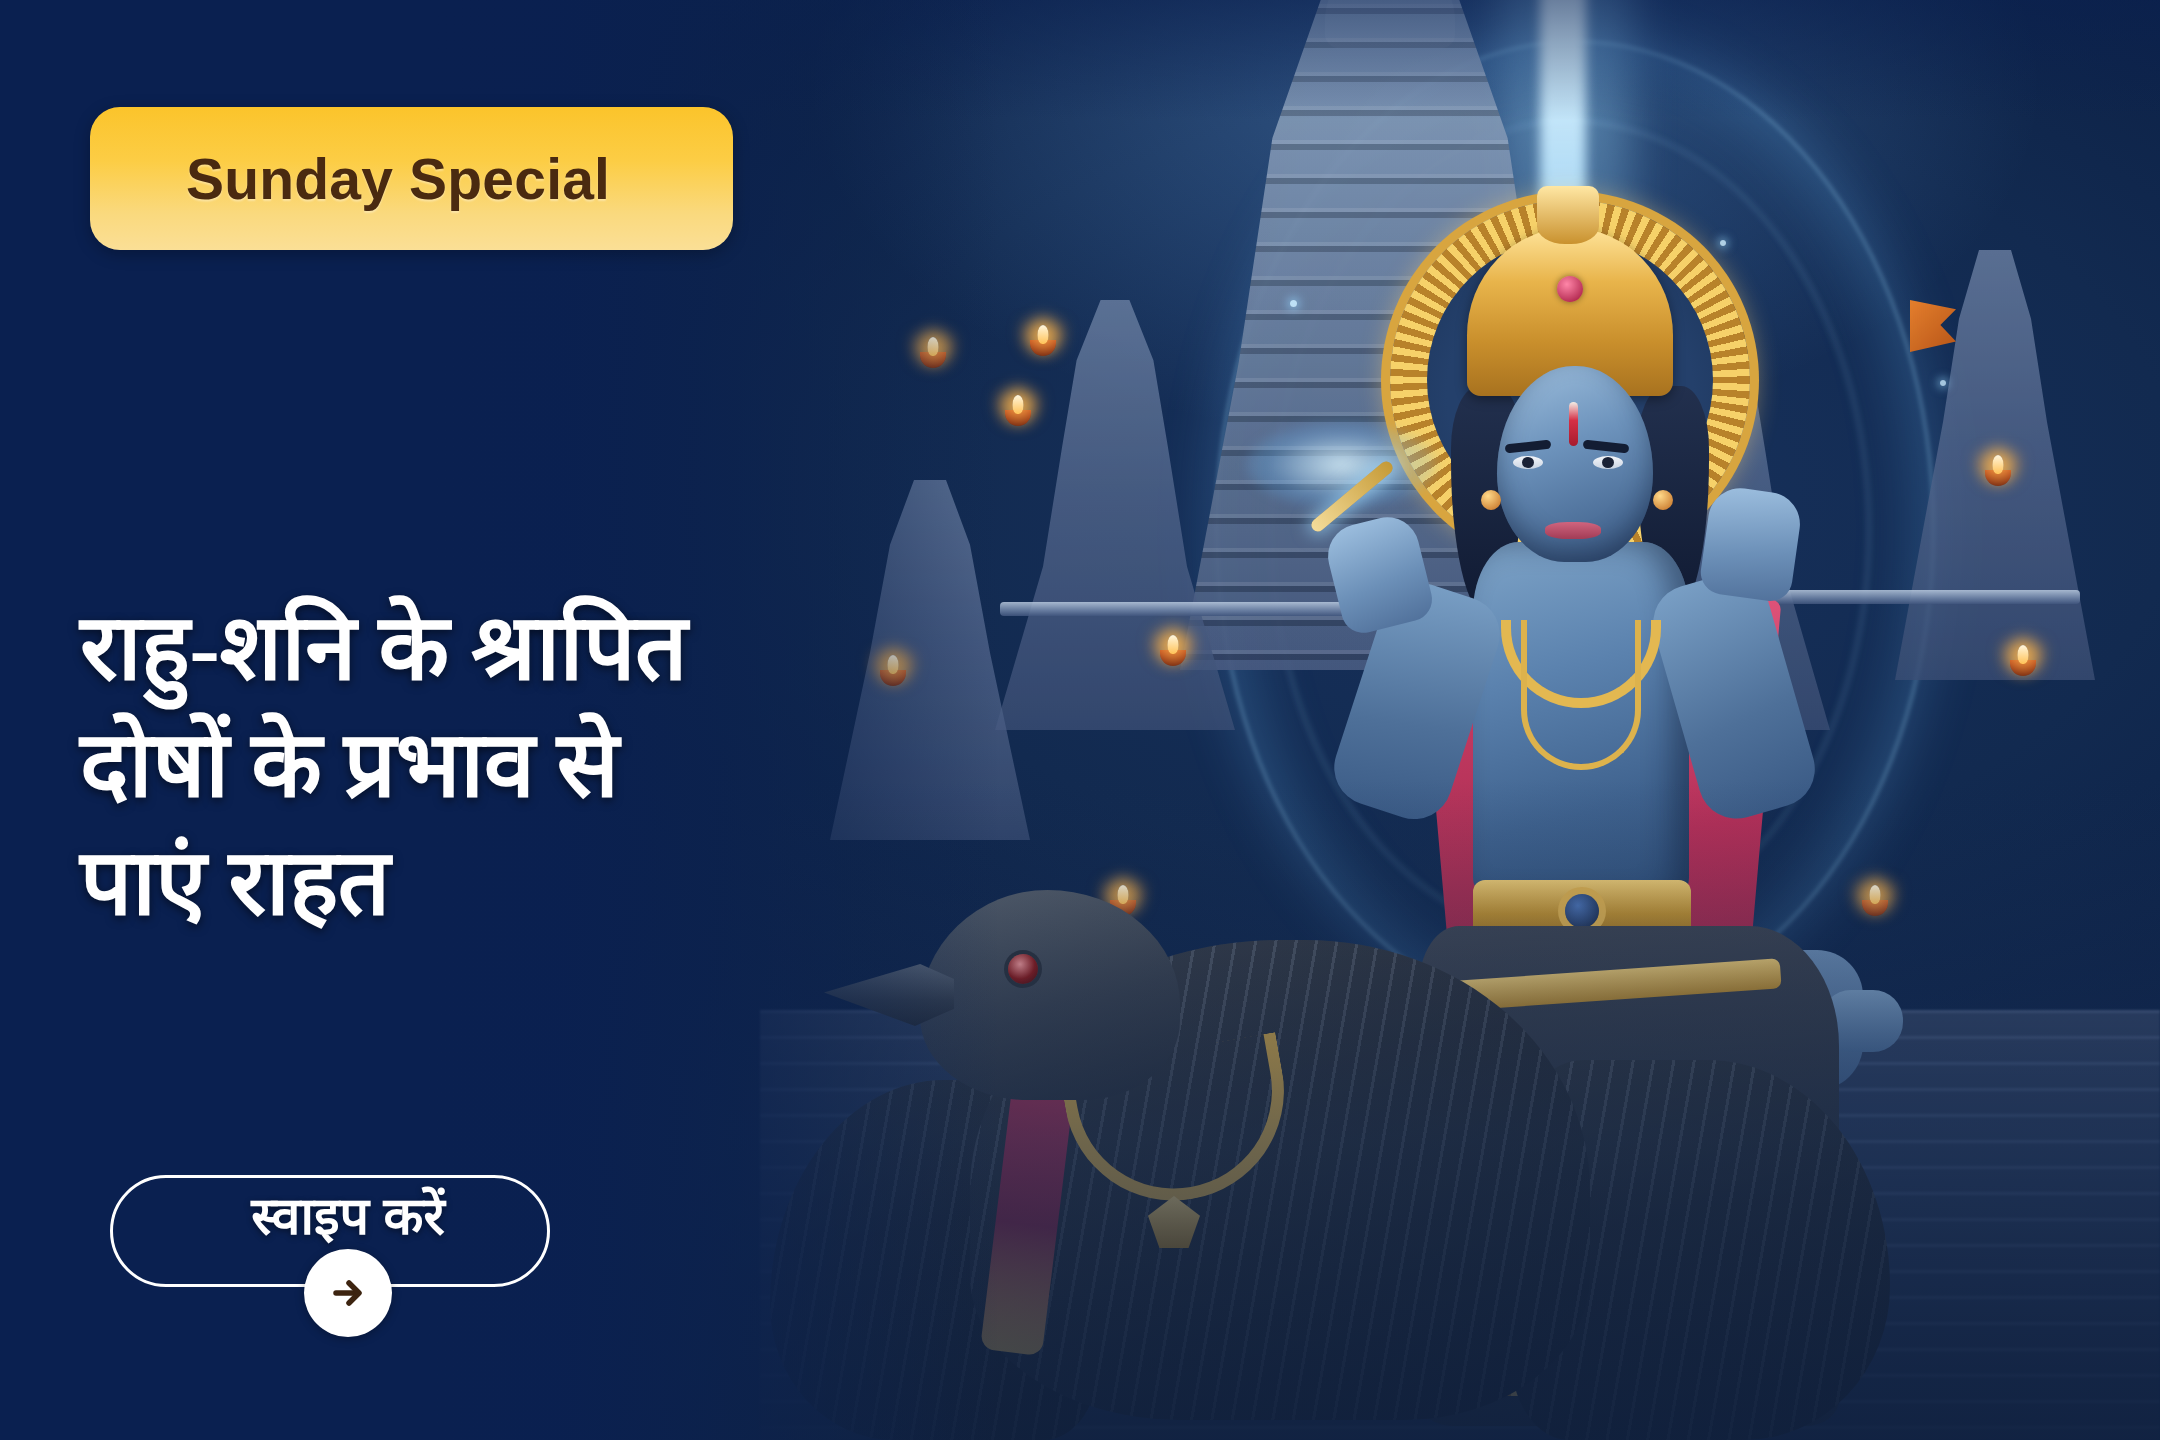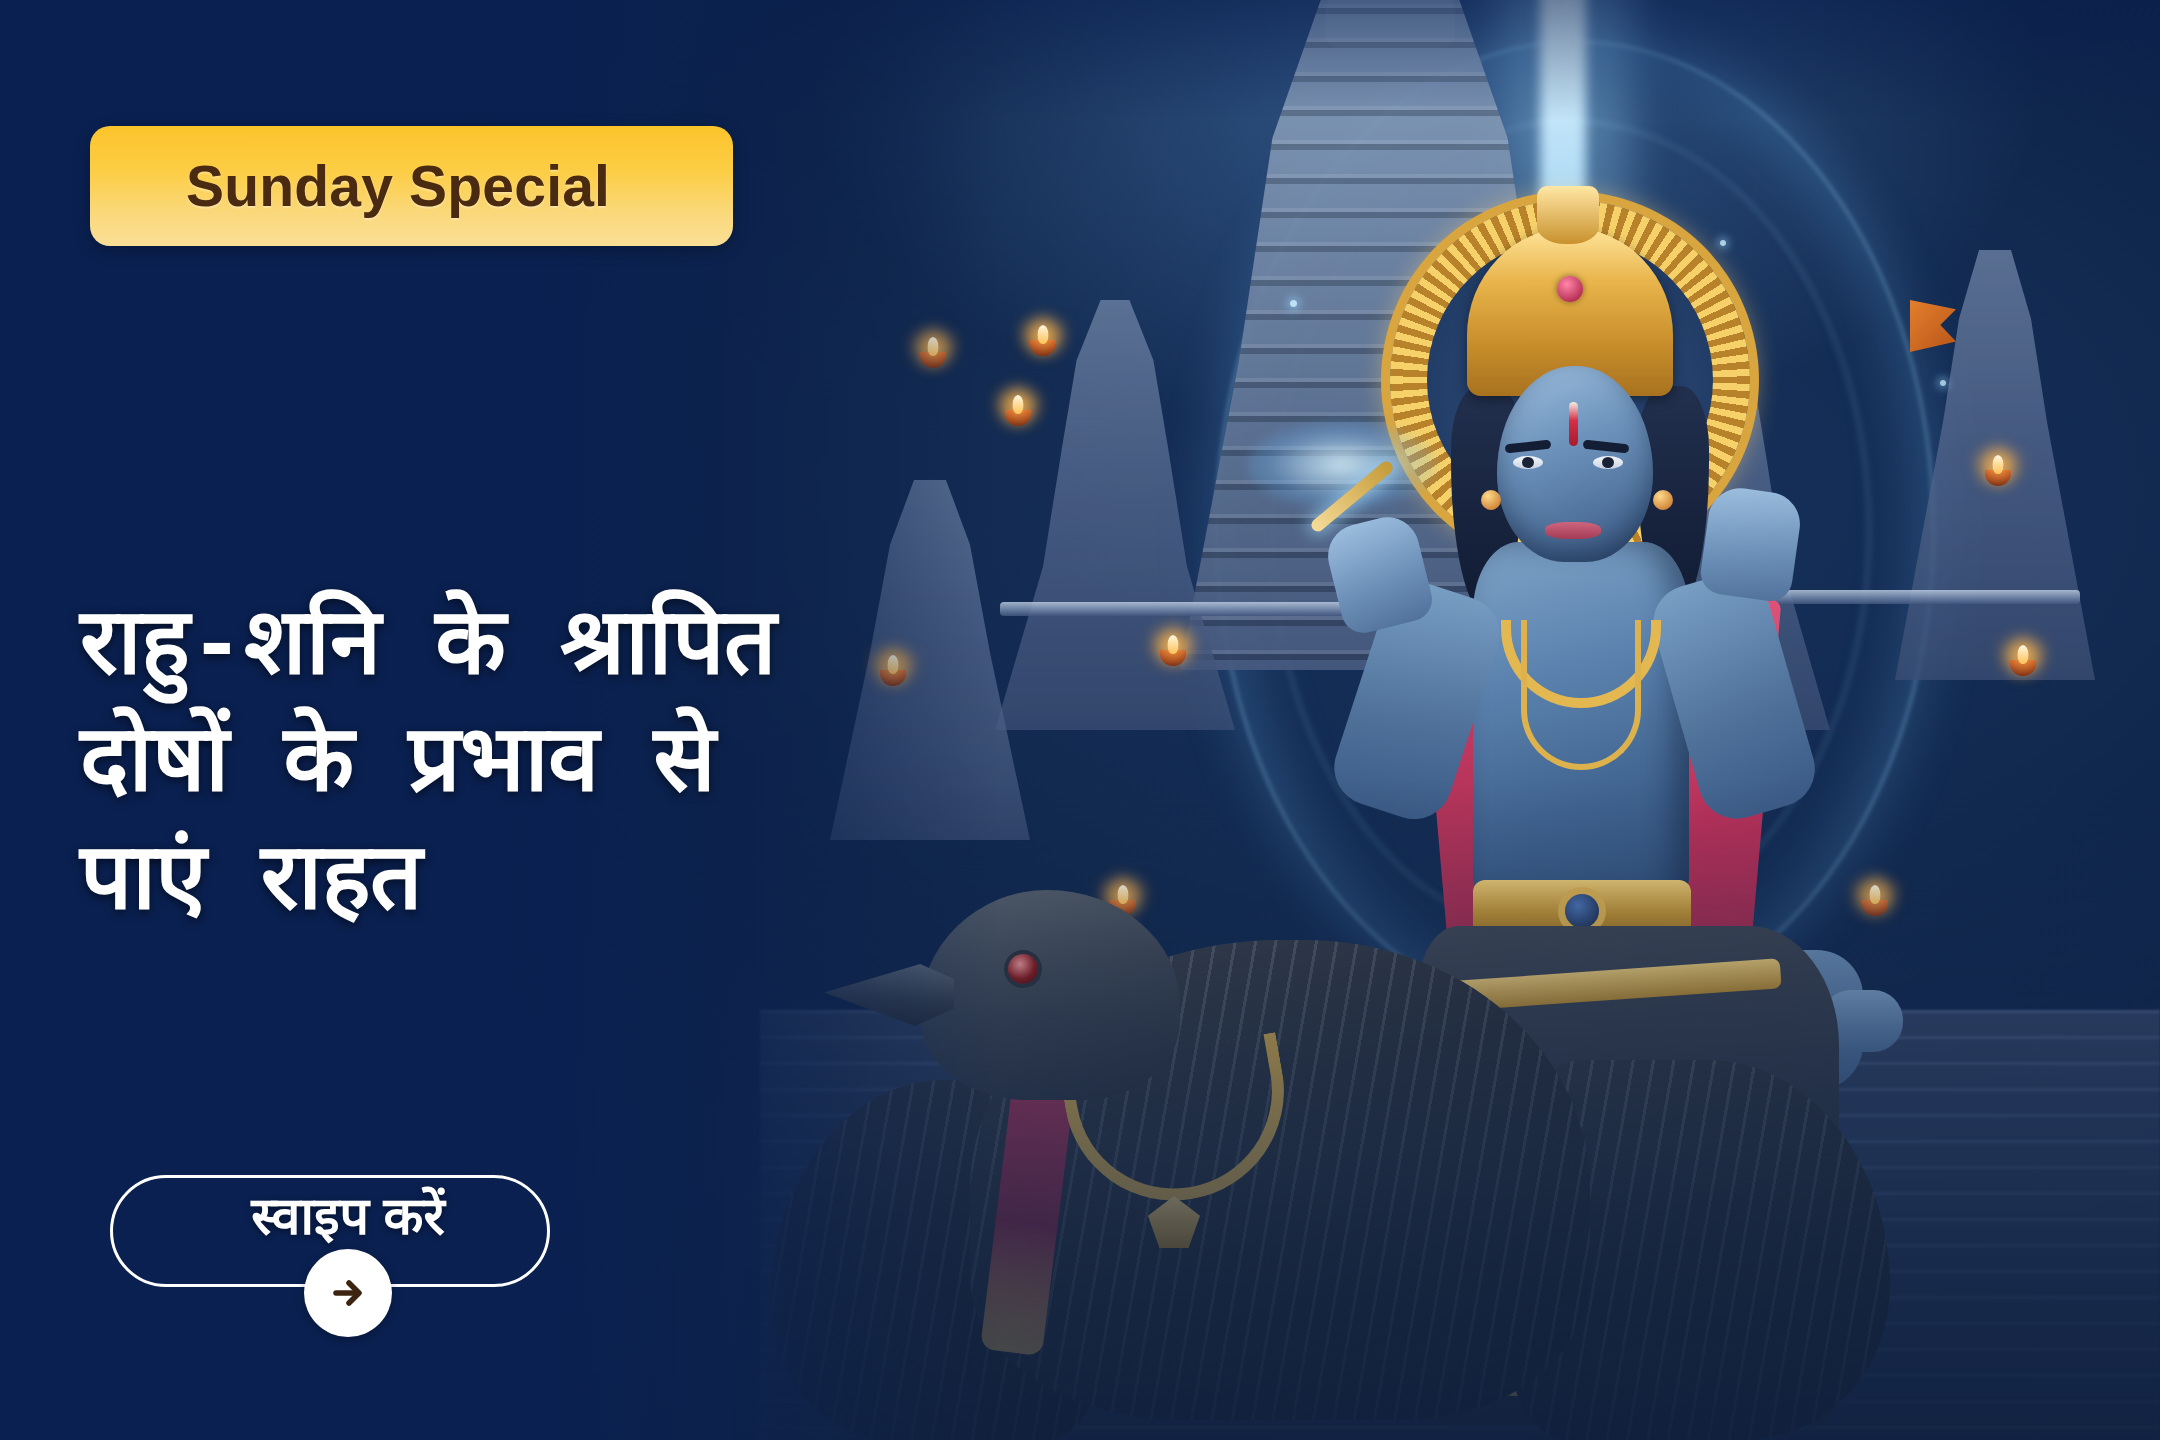--- a/index.html
+++ b/index.html
@@ -333,39 +333,39 @@
   }
   .art-fade-top{
     position:absolute;left:0;top:0;width:2160px;height:120px;
     background:linear-gradient(180deg,rgba(10,32,80,.55),rgba(10,32,80,0));
   }
 
   
   .content{position:absolute;left:0;top:0;width:1000px;height:1440px;}
 
   .badge{
-    position:absolute;left:90px;top:126px;
-    min-width:640px;width:643px;height:120px;
-    border-radius:20px;
+    position:absolute;left:90px;top:107px;
+    min-width:640px;width:643px;height:143px;
+    border-radius:30px;
     background:linear-gradient(180deg,#fbc42b 0%,#fccd45 38%,#fad97d 74%,#fadf96 100%);
     display:flex;align-items:center;
     box-shadow:0 4px 16px rgba(0,0,0,.28);
   }
   .badge-label{
     margin-left:96px;
     font-size:57px;font-weight:700;letter-spacing:.2px;
     color:#4a2a10;
     text-shadow:0 2px 2px rgba(255,255,255,.35);
     font-family:"Liberation Sans","DejaVu Sans",sans-serif;
   }
 
   .headline{
     position:absolute;left:80px;top:528px;width:860px;
     color:#ffffff;
-    font-family:Liberation Mono, monospace;
+    font-family:Liberation Serif, serif;
     font-weight:700;
     font-size:92px;
     line-height:1.28;
     letter-spacing:-.5px;
     text-shadow:0 3px 10px rgba(0,0,0,.55);
   }
   .headline .ln{display:block;}
 
   .swipe{
     position:absolute;left:110px;top:1175px;

